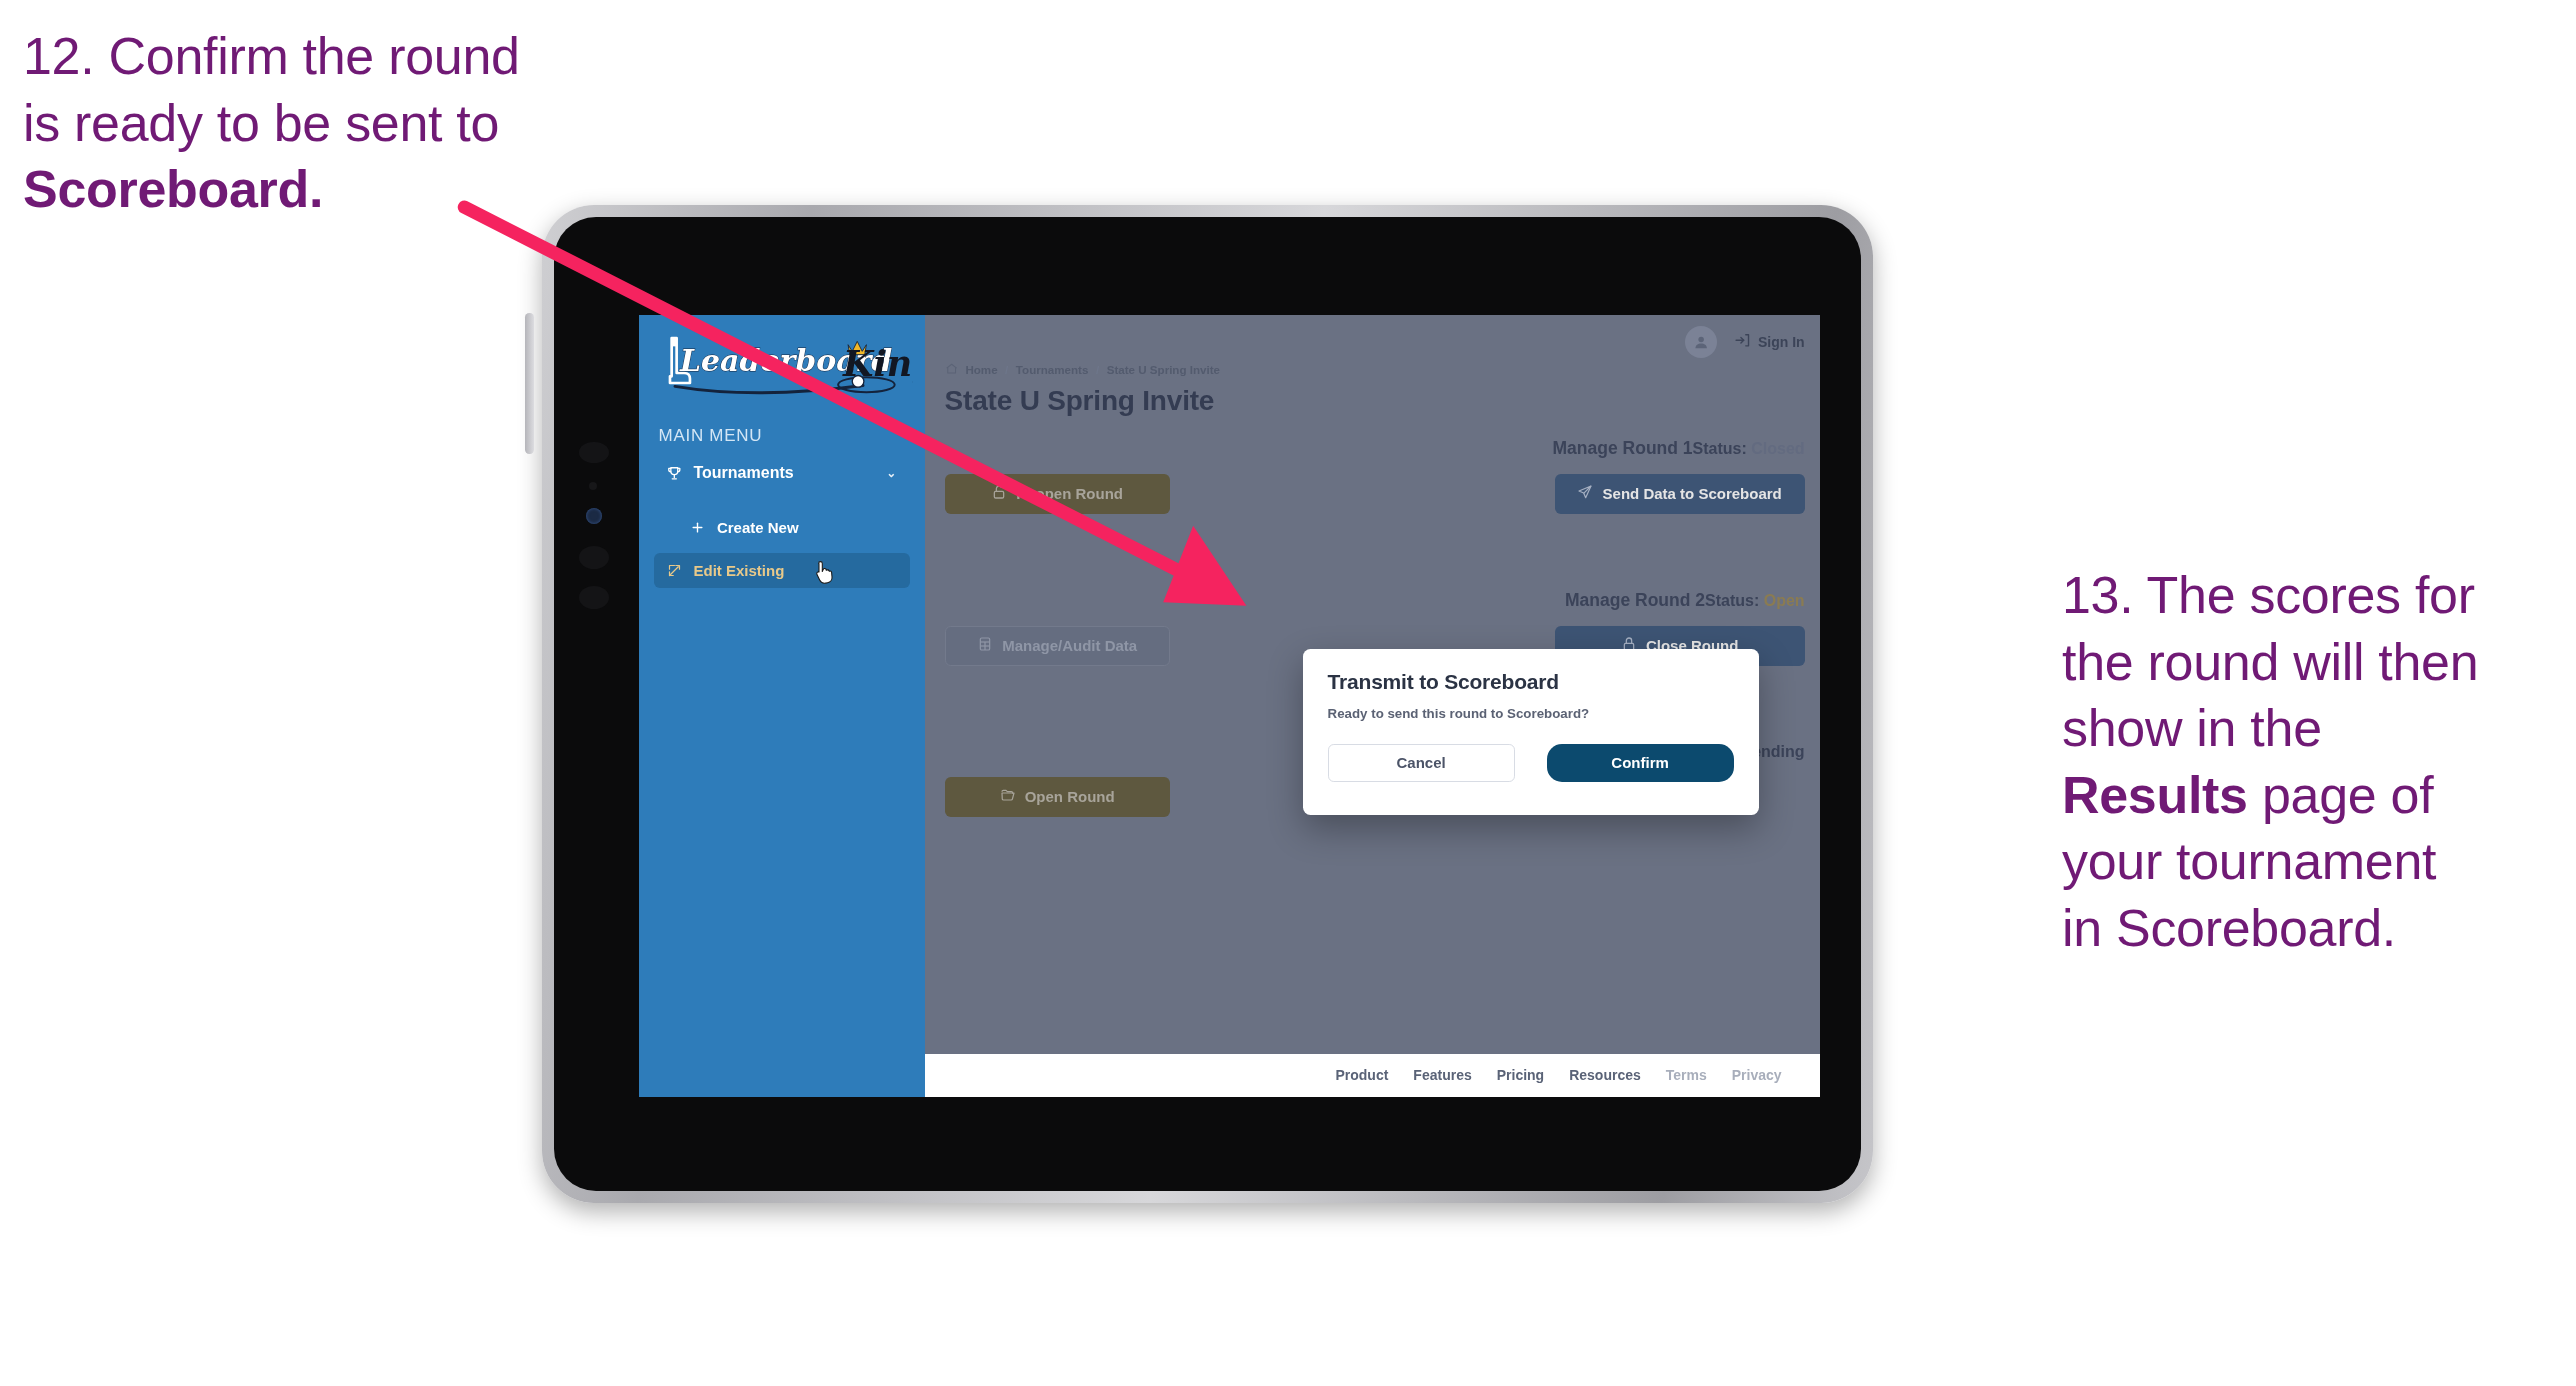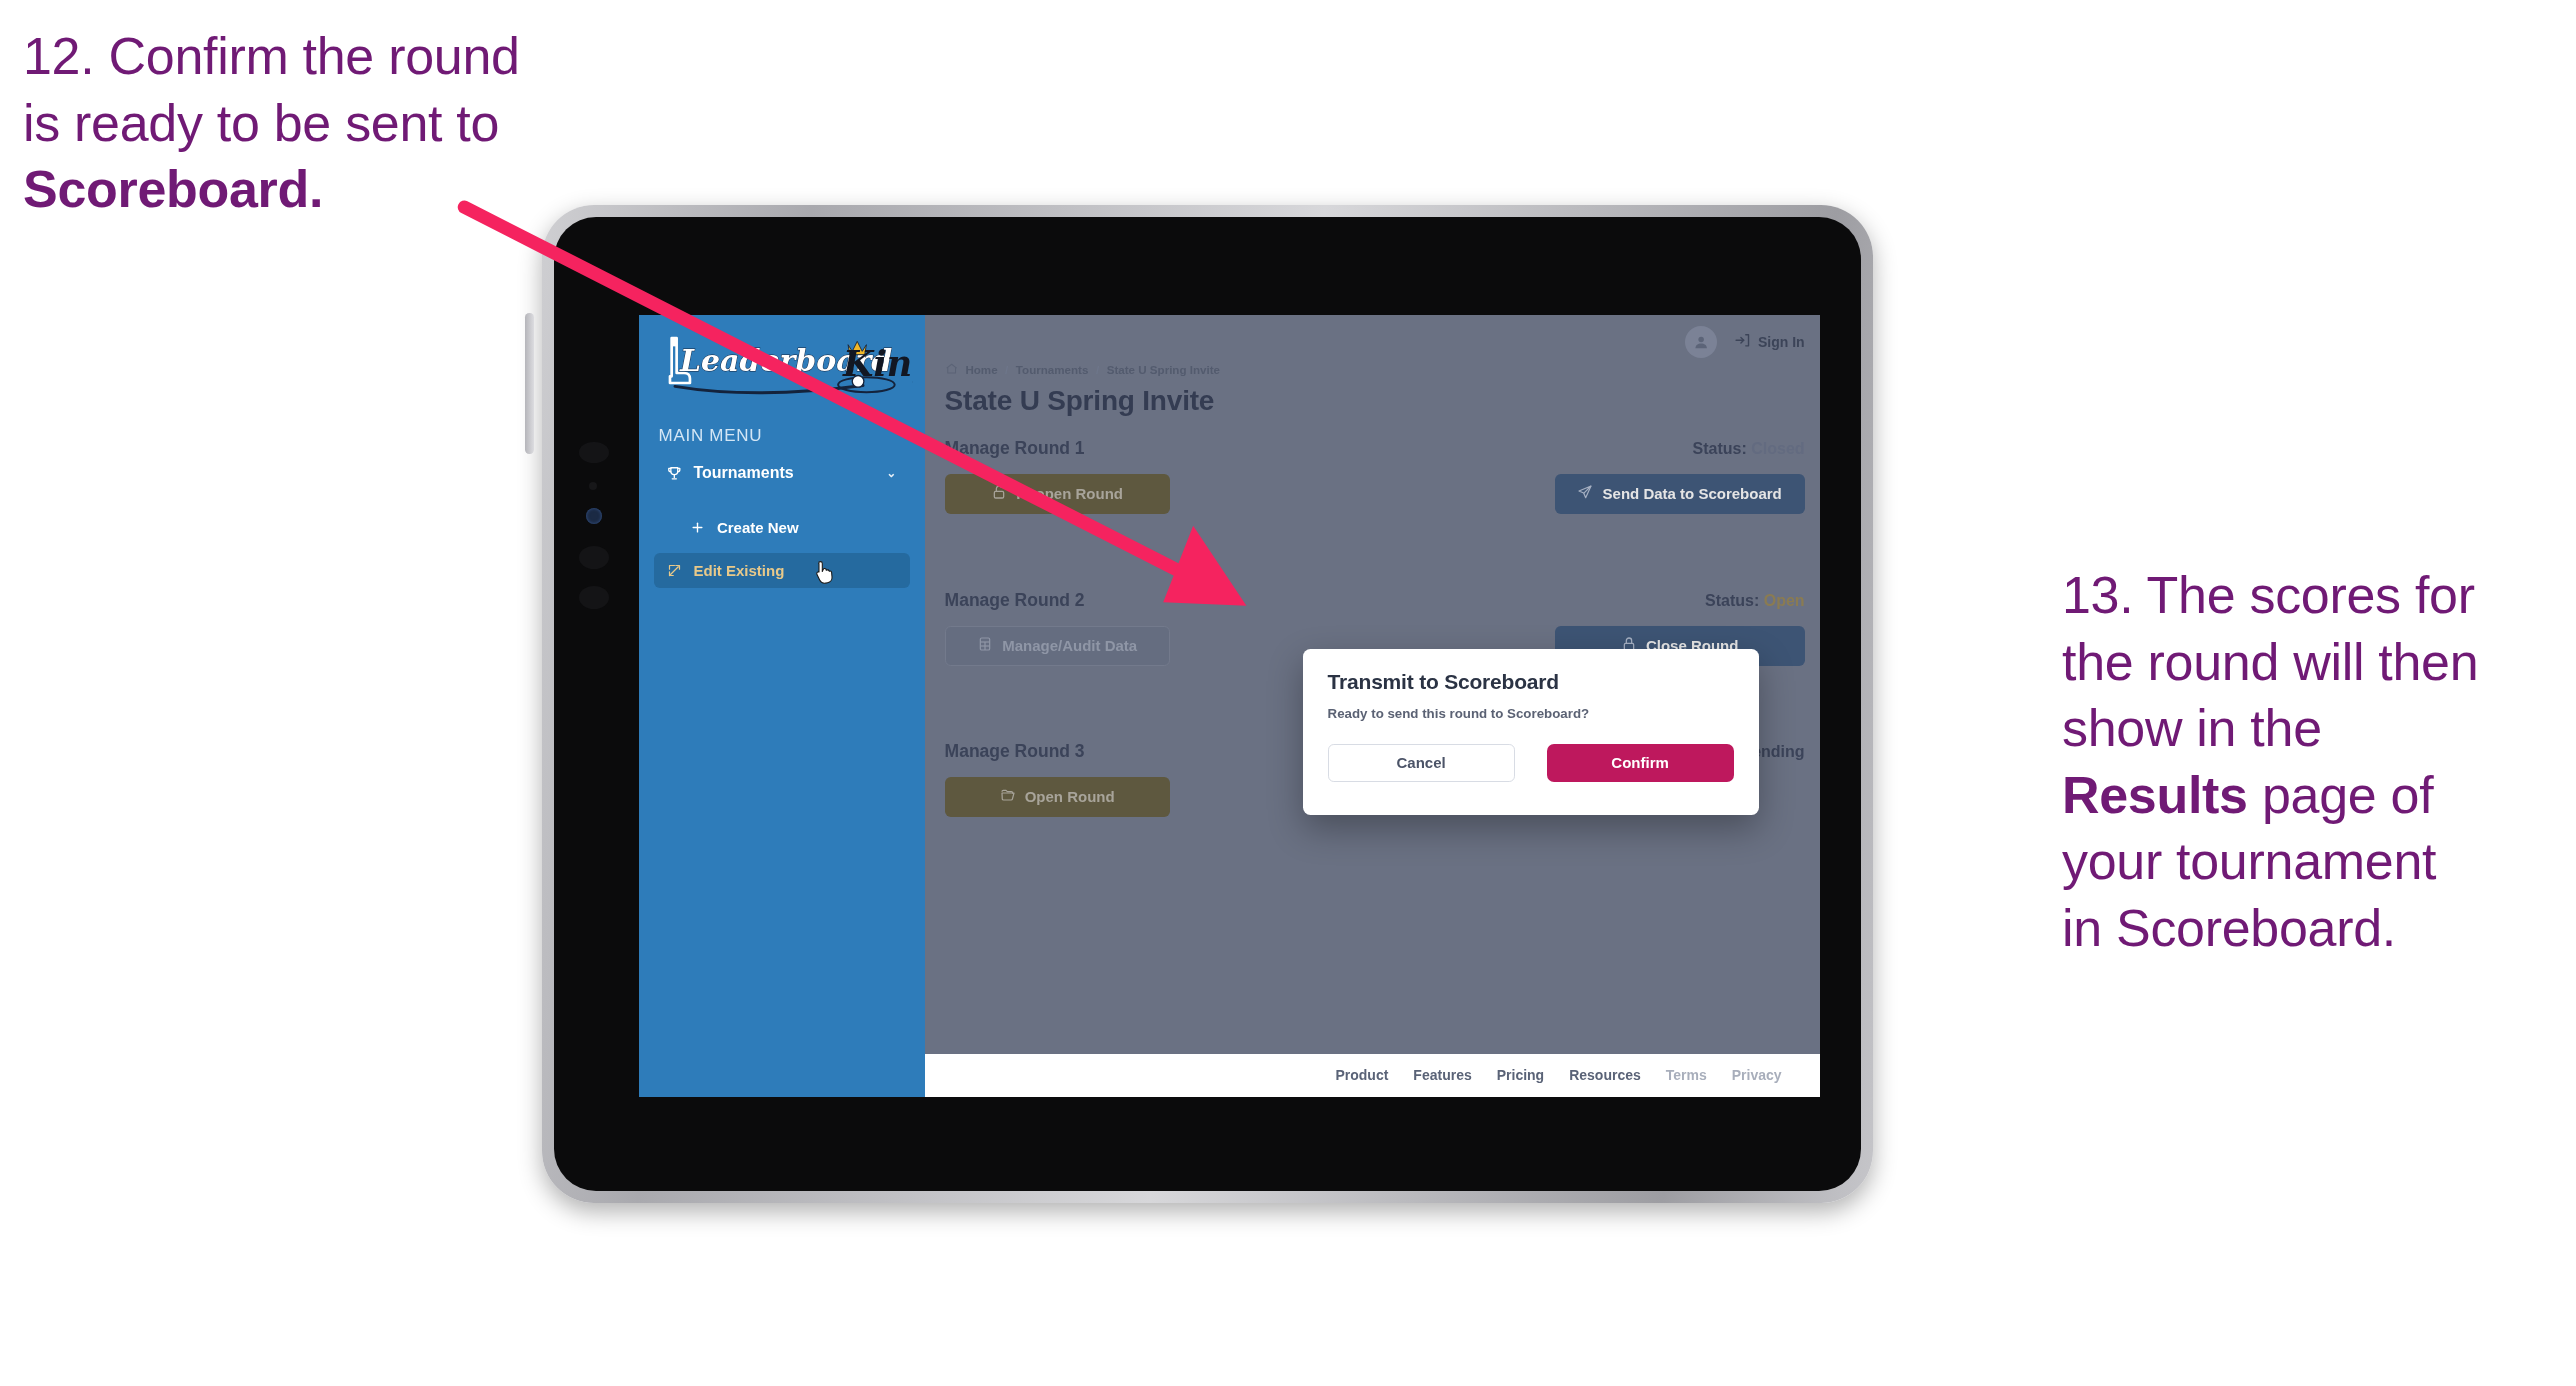--- a/index.html
+++ b/index.html
@@ -123,21 +123,21 @@
   #page-title {
     position: absolute; left: 20px; top: 70px;
     font-size: 28px; font-weight: 700; color: #343c52; letter-spacing: -0.2px;
   }
 
   .round-block { position: absolute; left: 20px; right: 15px; }
   #round-1 { top: 123px; }
   #round-2 { top: 275px; }
   #round-3 { top: 426px; }
 
-  .round-head { display: flex; justify-content: space-between; align-items: baseline; }
+  .round-head { display: flex; justify-content: flex-end; align-items: baseline; margin-left: 38px; }
   .round-name { font-size: 17.5px; font-weight: 700; color: #3b4359; }
   .round-status { font-size: 16px; font-weight: 700; color: #3b4359; }
   .round-status .val-closed  { color: #636b80; }
   .round-status .val-open    { color: #8a7b52; }
   .round-status .val-pending { color: #3b4359; }
 
   .round-actions { margin-top: 15px; display: flex; justify-content: space-between; align-items: center; }
   .btn {
     display: inline-flex; align-items: center; justify-content: center; gap: 9.2px;
     height: 40px; border-radius: 5.8px; font-size: 15px; font-weight: 700;
@@ -170,22 +170,22 @@
   #modal-title { font-size: 21px; font-weight: 700; color: #2b3344; letter-spacing: -0.2px; }
   #modal-body  { margin-top: 11.6px; font-size: 13.3px; font-weight: 600; color: #5b6274; }
   #modal-actions { margin-top: 23px; display: flex; gap: 32px; }
   #btn-cancel {
     width: 195px; height: 38px; border-radius: 5.8px;
     background: #ffffff; border: 0.8px solid #d8dce4;
     color: #4c5468; font-size: 15px; font-weight: 600;
     display:flex; align-items:center; justify-content:center;
   }
   #btn-confirm {
-    width: 195px; height: 38px; border-radius: 7px;
-    background: #be185d; border: none;
+    width: 195px; height: 38px; border-radius: 15px;
+    background: #0c4a6e; border: none;
     color: #ffffff; font-size: 15px; font-weight: 700;
     display:flex; align-items:center; justify-content:center;
   }
 </style>
 </head>
 <body>
 
 <div id="stage">
 
   <div class="caption" id="caption-left">

